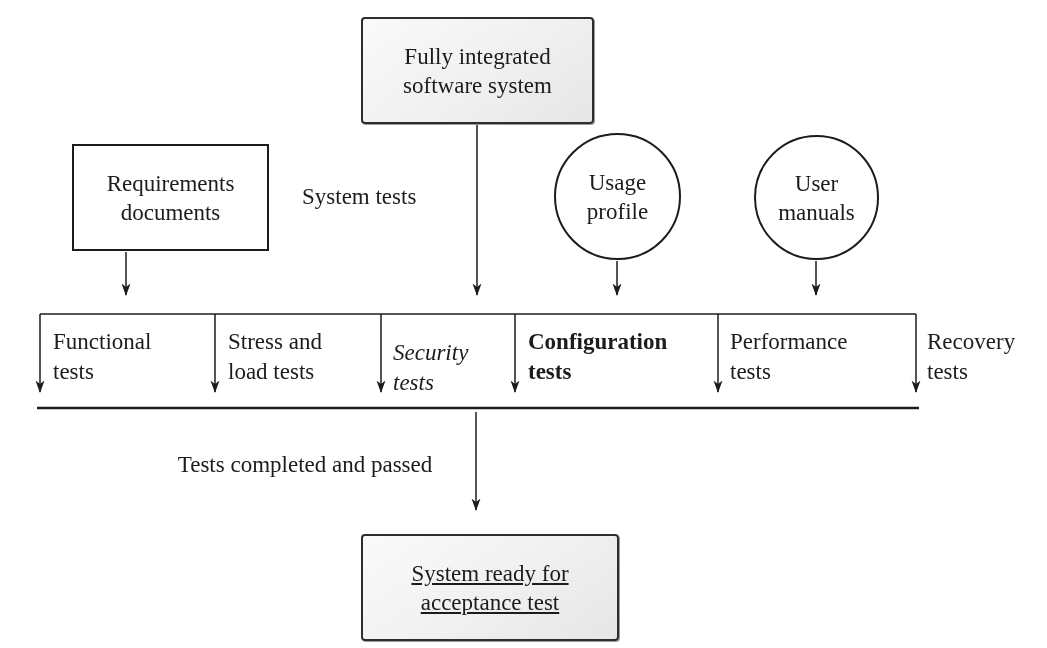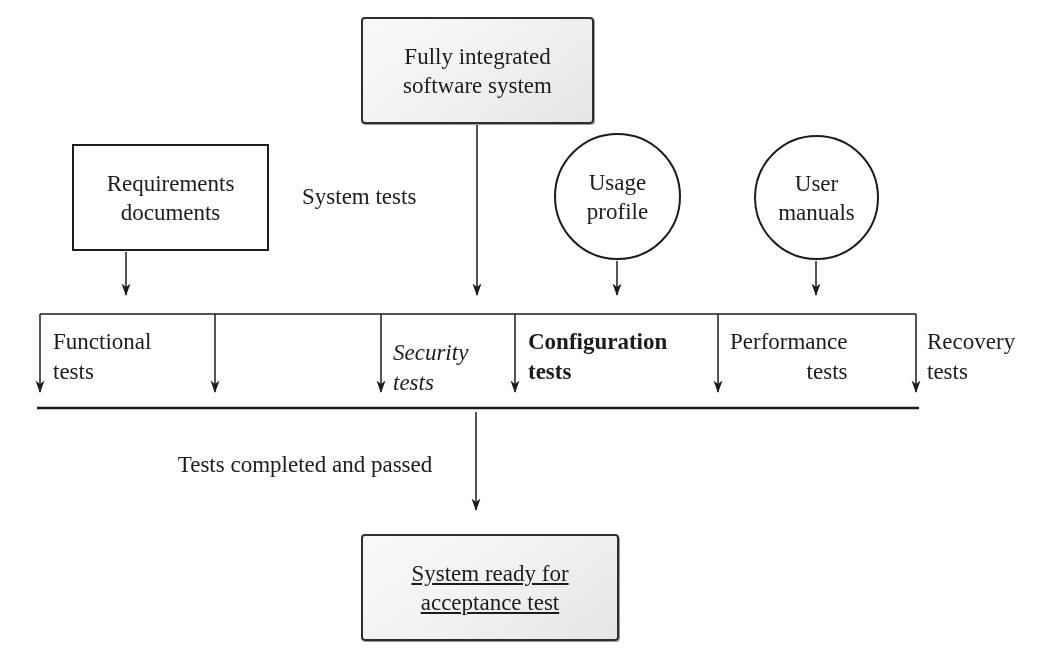--- a/index.html
+++ b/index.html
@@ -113,29 +113,33 @@
     <span class="txt-line">User</span>
     <span class="txt-line">manuals</span>
   </div>
 
   <div class="edge-label" style="left:302px; top:182px; width:160px; ">System tests</div>
 
   <div class="band-label" style="left:53px; top:327px;">
     <span class="txt-line">Functional</span>
     <span class="txt-line">tests</span>
   </div>
+  <div class="band-label" style="left:228px; top:327px;">
+    <span class="txt-line">Stress and</span>
+    <span class="txt-line">load tests</span>
+  </div>
   <div class="band-label" style="left:393px; top:338px;font-style:italic;">
     <span class="txt-line">Security</span>
     <span class="txt-line">tests</span>
   </div>
   <div class="band-label" style="left:528px; top:327px;font-weight:bold;">
     <span class="txt-line">Configuration</span>
     <span class="txt-line">tests</span>
   </div>
-  <div class="band-label" style="left:730px; top:327px;text-align:right;">
+  <div class="band-label" style="left:730px; top:327px;">
     <span class="txt-line">Performance</span>
     <span class="txt-line">tests</span>
   </div>
   <div class="band-label" style="left:927px; top:327px;">
     <span class="txt-line">Recovery</span>
     <span class="txt-line">tests</span>
   </div>
 
   <div class="edge-label" style="left:145px; top:450px; width:320px; text-align:center;">Tests completed and passed</div>
 

